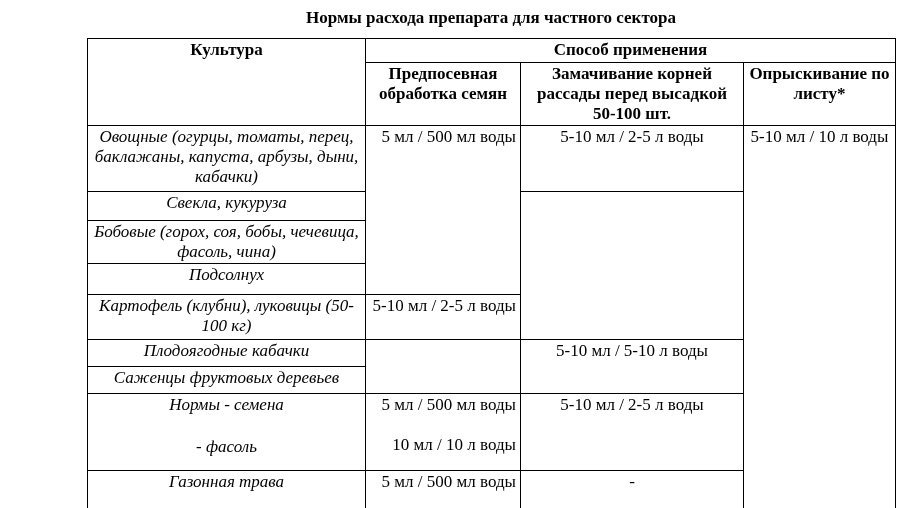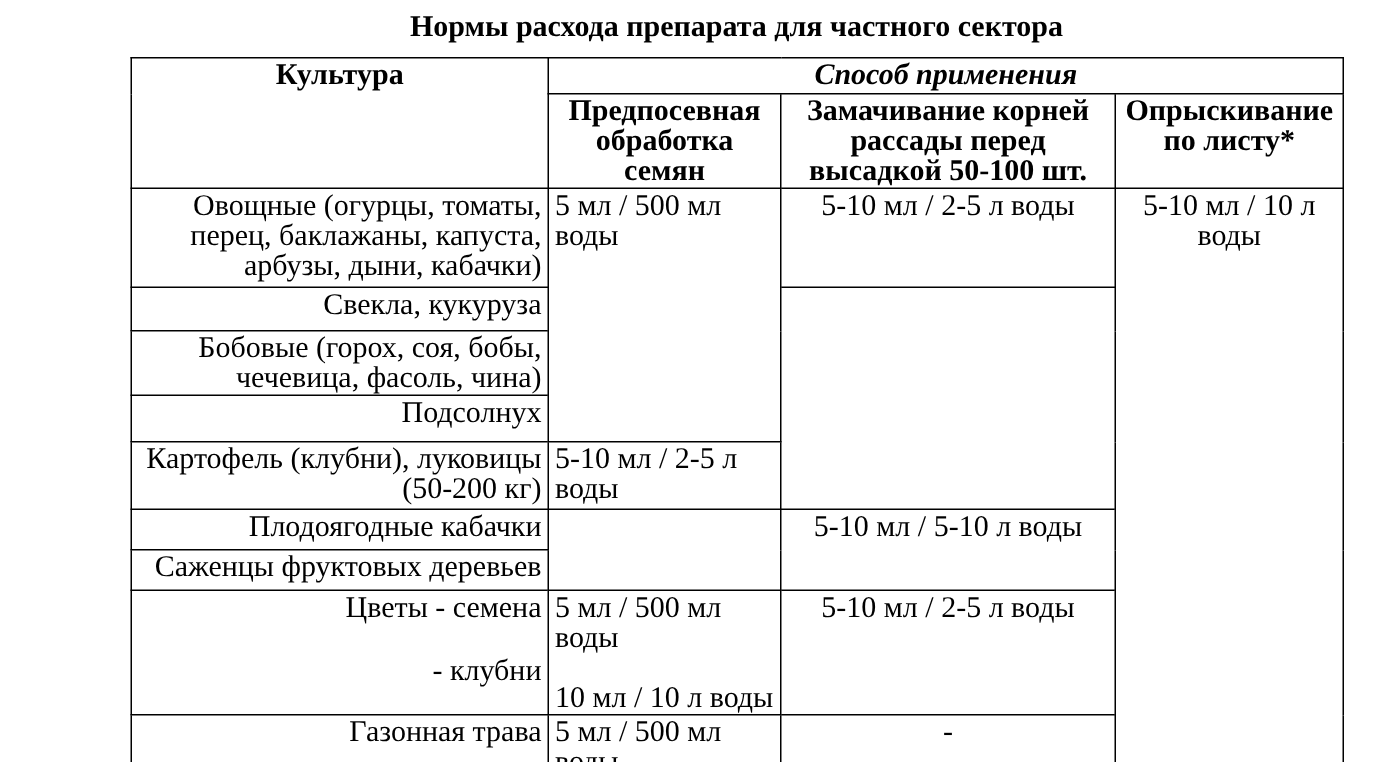--- a/index.html
+++ b/index.html
@@ -10,58 +10,59 @@
     height: 508px;
     font-family: "Liberation Serif", "DejaVu Serif", serif;
     color: #000000;
     overflow: hidden;
   }
   .page-title {
     margin: 8px 0 0 87px;
     width: 808px;
     text-align: center;
     font-weight: bold;
-    font-size: 20px;
+    font-size: 17px;
     line-height: 20px;
   }
   table.dosage {
     border-collapse: collapse;
     table-layout: fixed;
     margin: 10px 0 0 87px;
   }
   table.dosage td {
     border: 1px solid #000000;
-    font-size: 20px;
+    font-size: 17px;
     line-height: 20px;
     vertical-align: top;
     padding: 1px 4px;
     overflow: hidden;
   }
   
   col.c1 { width: 278px; }
   col.c2 { width: 155px; }
   col.c3 { width: 223px; }
   col.c4 { width: 152px; }
   
   td.hdr {
     font-weight: bold;
     text-align: center;
     line-height: 19px;
     padding: 1px 3px;
   }
   td.hdr-culture { vertical-align: middle; }
-  td.hdr-group { height: 21px; font-style: italic; }
+  td.hdr-group { height: 21px; }
   tr.hdr-row2 td { height: 58px; }
   
   td.culture {
-    text-align: right;
+    text-align: center;
     padding: 1px 12px 1px 5px;
+    font-style: italic;
   }
   td.presow {
-    text-align: left;
+    text-align: right;
     padding: 1px 14px 1px 4px;
   }
   td.soak {
     text-align: center;
     padding: 1px 4px;
   }
   td.spray {
     text-align: center;
     vertical-align: middle;
     padding: 1px 1px;
@@ -116,38 +117,38 @@
 
     <tr class="r3">
       <td class="culture">Бобовые (горох, соя, бобы, чечевица, фасоль, чина)</td>
     </tr>
 
     <tr class="r4">
       <td class="culture">Подсолнух</td>
     </tr>
 
     <tr class="r5">
-      <td class="culture">Картофель (клубни), луковицы (50-200 кг)</td>
+      <td class="culture">Картофель (клубни), луковицы (50-100 кг)</td>
       <td class="presow">5-10 мл / 2-5 л воды</td>
     </tr>
 
     <tr class="r6">
       <td class="culture">Плодоягодные кабачки</td>
       <td class="presow" rowspan="2"></td>
       <td class="soak" rowspan="2">5-10 мл / 5-10 л воды</td>
     </tr>
 
     <tr class="r7">
       <td class="culture">Саженцы фруктовых деревьев</td>
     </tr>
 
     <tr class="r8">
       <td class="culture">
-        <div>Цветы - семена</div>
-        <div class="second-line-culture">- клубни</div>
+        <div>Нормы - семена</div>
+        <div class="second-line-culture">- фасоль</div>
       </td>
       <td class="presow">
         <div>5 мл / 500 мл воды</div>
         <div class="second-line-value">10 мл / 10 л воды</div>
       </td>
       <td class="soak">5-10 мл / 2-5 л воды</td>
     </tr>
 
     <tr class="r9">
       <td class="culture">Газонная трава</td>

